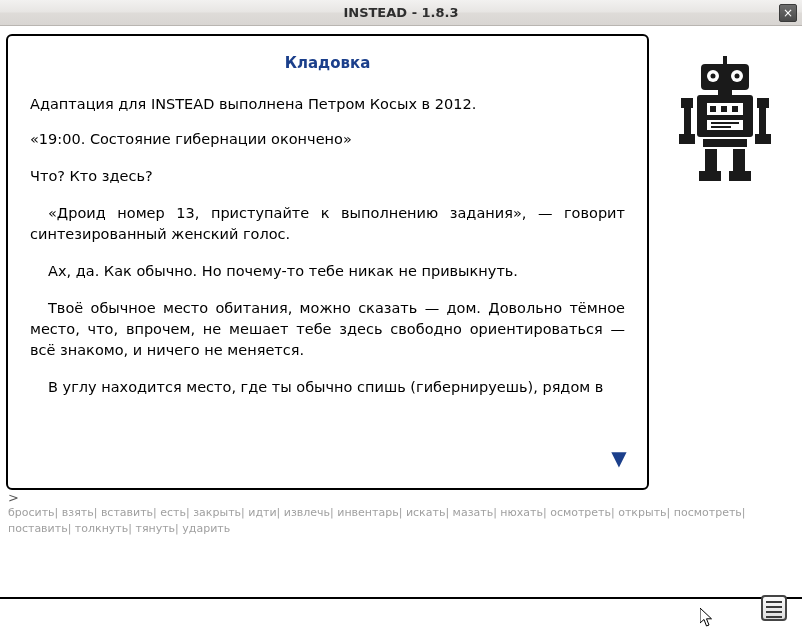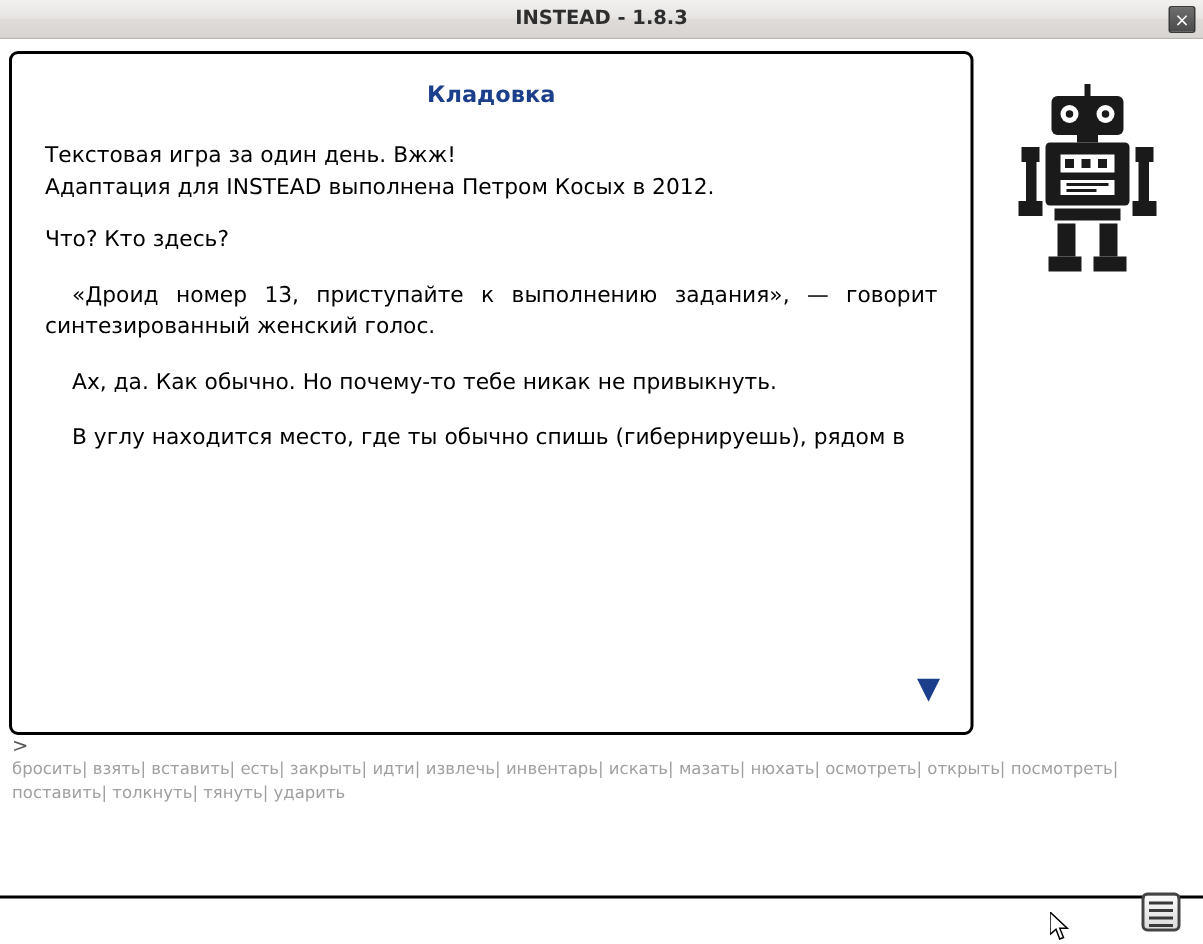--- a/index.html
+++ b/index.html
@@ -201,28 +201,29 @@
   </div>
 </div>
 
 <div class="app-area">
 
   <div class="story-pane">
     <div class="story-inner">
       <div class="story-title">Кладовка</div>
 
       <p class="story-p noindent tight">
-        <span class="story-line">Текстовая игра за один день. Вжж!</span>
         <span class="story-line">Адаптация для INSTEAD выполнена Петром Косых в 2012.</span>
       </p>
 
 
+      <p class="story-p noindent">«19:00. Состояние гибернации окончено»</p>
       <p class="story-p noindent">Что? Кто здесь?</p>
       <p class="story-p indent">«Дроид номер 13, приступайте к выполнению задания», — говорит синтезированный женский голос.</p>
       <p class="story-p indent">Ах, да. Как обычно. Но почему-то тебе никак не привыкнуть.</p>
+      <p class="story-p indent">Твоё обычное место обитания, можно сказать — дом. Довольно тёмное место, что, впрочем, не мешает тебе здесь свободно ориентироваться — всё знакомо, и ничего не меняется.</p>
       <p class="story-p indent">В углу находится место, где ты обычно спишь (гибернируешь), рядом в</p>
     </div>
 
     <div class="scroll-arrow">
         <span>▼</span>
       </div>
   </div>
 
   <div class="robot-panel">
     <svg class="robot-svg" width="110" height="130" viewBox="0 0 110 130">

